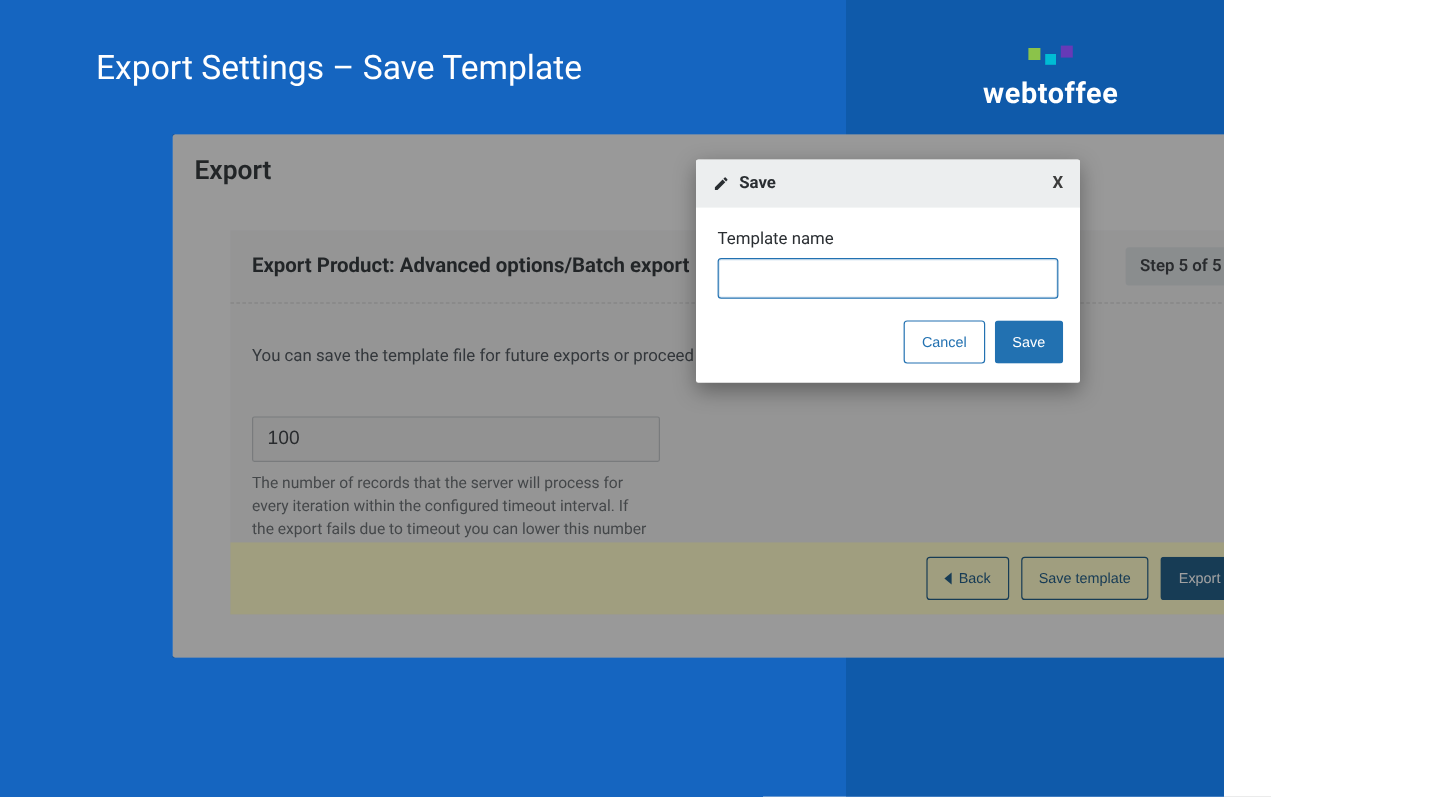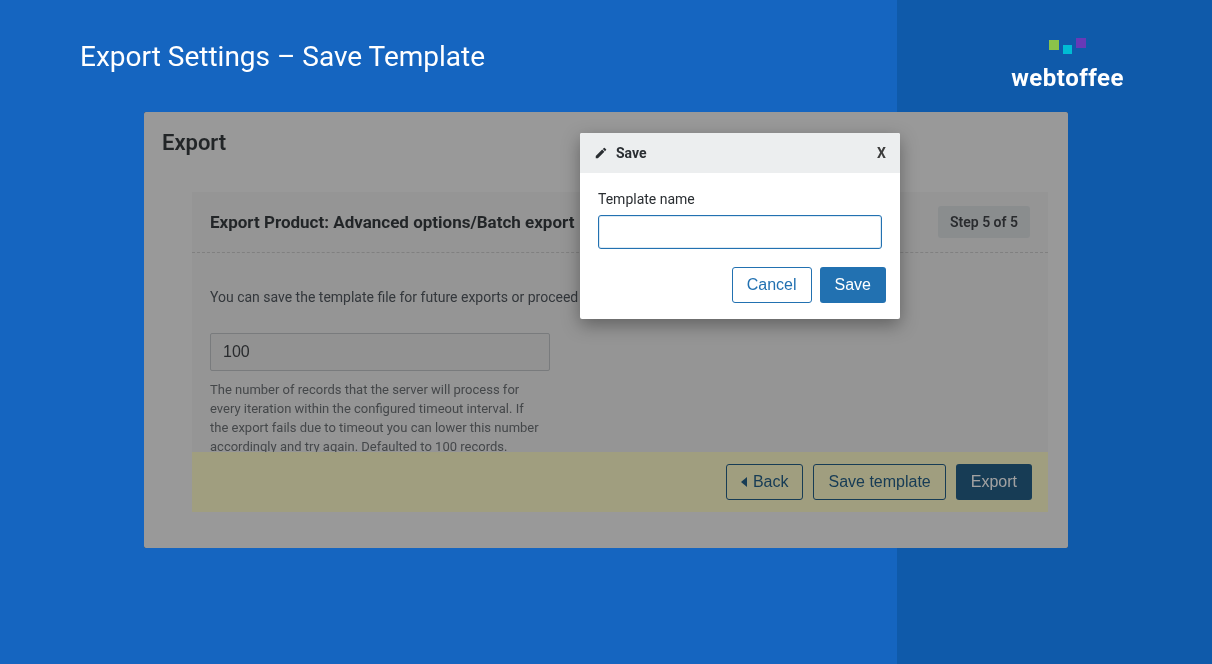--- a/index.html
+++ b/index.html
@@ -1,18 +1,18 @@
 <!DOCTYPE html>
 <html><head>
 <meta charset="utf-8">
 <style>
   * { box-sizing: border-box; margin: 0; padding: 0; }
   html, body { width: 1212px; height: 664px; font-family: -apple-system, BlinkMacSystemFont, "Segoe UI", Roboto, Arial, sans-serif; }
   .stage {
-    width: 1212px; height: 664px; position: relative; overflow: hidden;
+    width: 1020px; height: 664px; position: relative; overflow: hidden;
     background: #1565c0;
   }
   .right-band {
     position: absolute; top: 0; right: 0; width: 315px; height: 100%;
     background: #0f5aaa;
   }
   .page-title {
     position: absolute; left: 80px; top: 40px;
     color: #fff; font-size: 28px; font-weight: 400;
   }
@@ -44,32 +44,32 @@
     background: #d7dbde; color: #2a2e32; font-size: 14px; font-weight: 600;
     padding: 8px 12px; border-radius: 3px;
   }
   .step-body { padding: 18px; }
   .step-desc { font-size: 14px; color: #3c434a; margin: 18px 0 28px 0; }
   .field-row { display: flex; gap: 30px; }
   .field-label { width: 300px; font-size: 15px; font-weight: 700; color: #1d2327; }
   .field-col { flex: 1; max-width: 340px; }
   .num-input {
     width: 100%; height: 38px; background: #e4e4e4; border: 1px solid #b8bcbf;
-    padding: 0 12px; font-size: 16px; color: #2a2e32; border-radius: 2px;
+    padding: 0 12px; font-size: 16px; color: #2a2e32; border-radius: 2px; margin-top: 14px;
   }
   .help-text { font-size: 13px; color: #5a5f63; line-height: 1.45; margin-top: 10px; max-width: 330px; }
 
   .action-bar {
     position: absolute; left: 0; right: 0; bottom: 0; height: 60px;
     background: #fef9c3; display: flex; justify-content: flex-end; align-items: center;
     gap: 10px; padding: 0 16px;
   }
   .btn {
     display: inline-flex; align-items: center; gap: 6px;
-    height: 36px; padding: 0 14px; border-radius: 3px; font-size: 16px; cursor: pointer;
+    height: 36px; padding: 0 14px; border-radius: 3px; font-size: 12px; cursor: pointer;
     border: 1px solid transparent; background: transparent;
   }
   .btn-outline { border-color: #0a4b78; color: #0a4b78; background: transparent; }
   .btn-primary-dark { background: #0a4b78; color: #fff; }
   .chevron-left {
     width: 0; height: 0; border-top: 5px solid transparent; border-bottom: 5px solid transparent;
     border-right: 6px solid #0a4b78; display: inline-block;
   }
 
   

